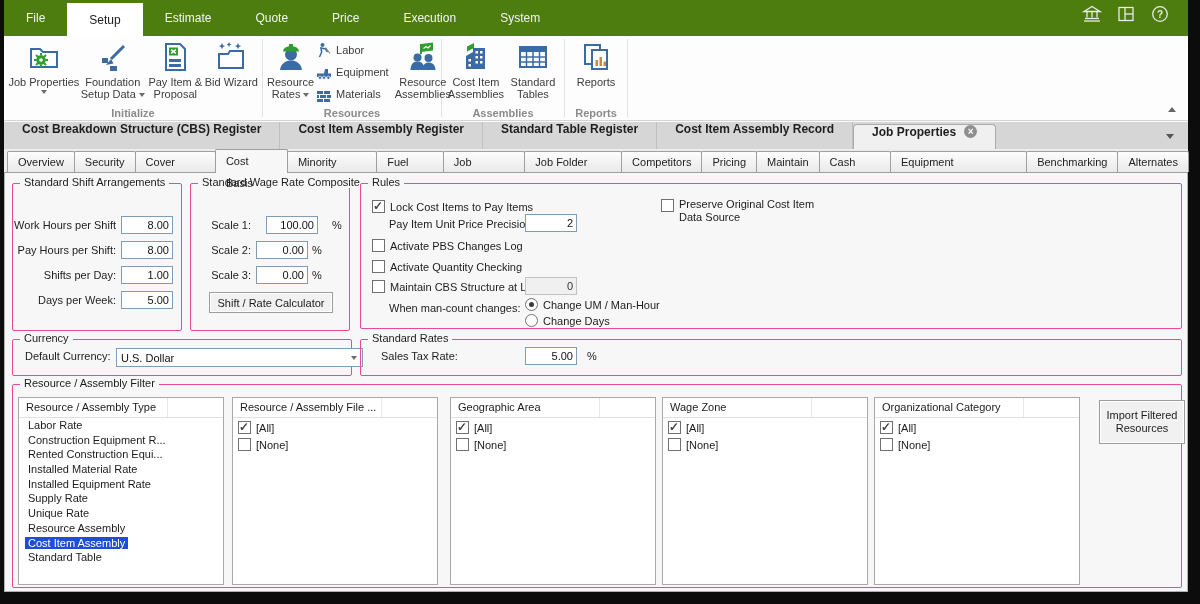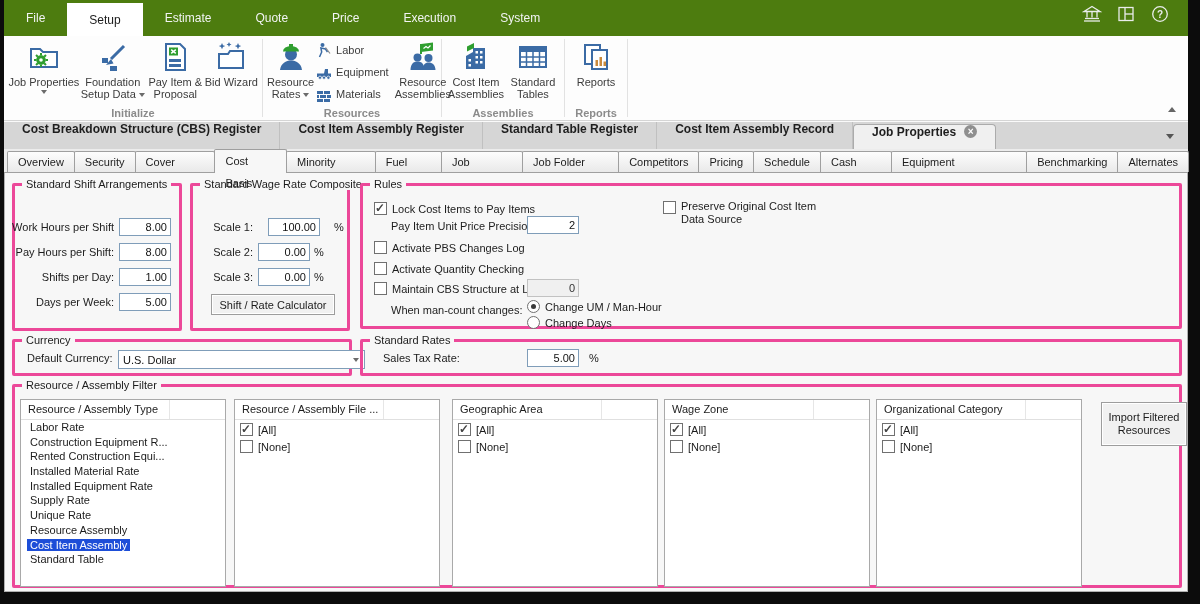--- a/index.html
+++ b/index.html
@@ -38,21 +38,21 @@
   .docbar-caret { position:absolute; right:14px; top:12px; width:0; height:0; border-left:4px solid transparent; border-right:4px solid transparent; border-top:5px solid #555; }
 
   
   .subtabs { height:24px; background:#ececec; display:flex; align-items:flex-end; padding-left:3px; border-bottom:1px solid #9f9f9f; flex:0 0 auto; }
   .stab { font-size:11px; color:#1d1d1d; padding:0 10px; height:21px; line-height:20px; background:linear-gradient(#fdfdfd,#e9e9e9); border:1px solid #9f9f9f; border-bottom:none; border-radius:2px 2px 0 0; margin-right:-1px; position:relative; cursor:default; }
   .stab.active { background:#f7f7f7; height:23px; line-height:22px; z-index:2; }
   .stab.active::after { content:""; position:absolute; left:0; right:0; bottom:-1px; height:1px; background:#f7f7f7; }
 
   
   .content { position:relative; flex:1; background:#f7f7f7; border-left:1px solid #b0b0b0; border-right:1px solid #b0b0b0; border-bottom:1px solid #b0b0b0; overflow:hidden; }
-  .groupbox { position:absolute; border:3px solid #ec4899; border-radius:2px; }
+  .groupbox { position:absolute; border:1px solid #ec4899; border-radius:2px; }
   .gb-title { position:absolute; top:-8px; left:7px; background:#f7f7f7; padding:0 4px; font-size:11px; color:#1c1c1c; white-space:nowrap; }
   .form-row { position:absolute; display:flex; align-items:center; }
   .flabel { font-size:11px; color:#1c1c1c; white-space:nowrap; }
   .num-input { height:18px; border:1px solid #7f9db9; background:#fff; font-size:11px; font-family:"Liberation Sans",sans-serif; text-align:right; padding-right:3px; color:#111; }
   .num-input:disabled, .num-input.disabled { background:#f0f0f0; border-color:#c2c2c2; color:#333; }
   .suffix { font-size:11px; color:#1c1c1c; margin-left:4px; }
   .btn { background:#f1f1f1; border:1px solid #9d9d9d; box-shadow:inset 0 0 0 1px #ffffff; font-size:11px; color:#1c1c1c; display:flex; align-items:center; justify-content:center; text-align:center; cursor:default; }
   .cb { width:13px; height:13px; border:1px solid #707070; background:#fff; position:relative; flex:0 0 auto; }
   .cb.checked::after { content:"✓"; position:absolute; left:0px; top:-2px; font-size:12px; font-weight:bold; color:#444; }
   .radio { width:13px; height:13px; border:1px solid #707070; background:#fff; border-radius:50%; position:relative; flex:0 0 auto; }
@@ -338,21 +338,21 @@
     <div class="stab">Overview</div>
     <div class="stab">Security</div>
     <div class="stab">Cover Sheet</div>
     <div class="stab active">Cost Basis</div>
     <div class="stab">Minority Setup</div>
     <div class="stab">Fuel Cost</div>
     <div class="stab">Job Tracking</div>
     <div class="stab">Job Folder Tags</div>
     <div class="stab">Competitors</div>
     <div class="stab">Pricing</div>
-    <div class="stab">Schedule</div>
+    <div class="stab">Maintain</div>
     <div class="stab">Cash Flow</div>
     <div class="stab">Equipment Maintenance</div>
     <div class="stab">Benchmarking</div>
     <div class="stab">Alternates</div>
   </div>
 
   <div class="content">
 
     <div class="groupbox" style="left:7px; top:10px; width:170px; height:148px;">
       <span class="gb-title">Standard Shift Arrangements</span>

